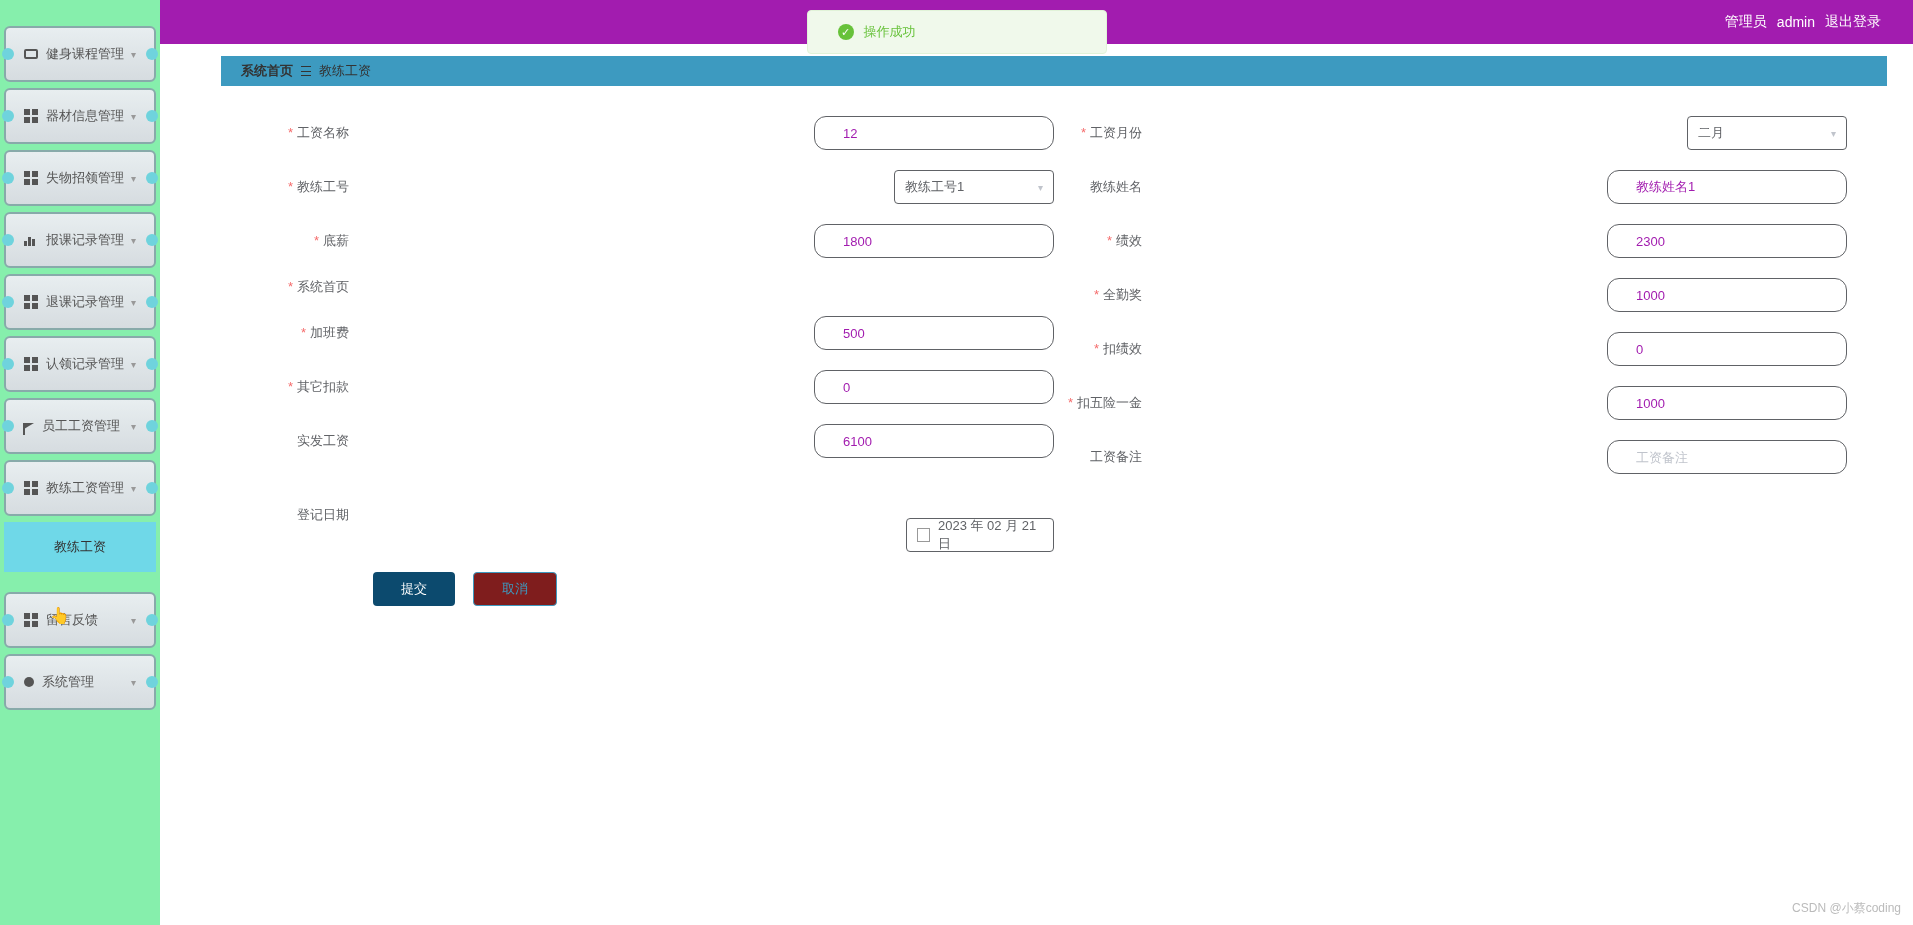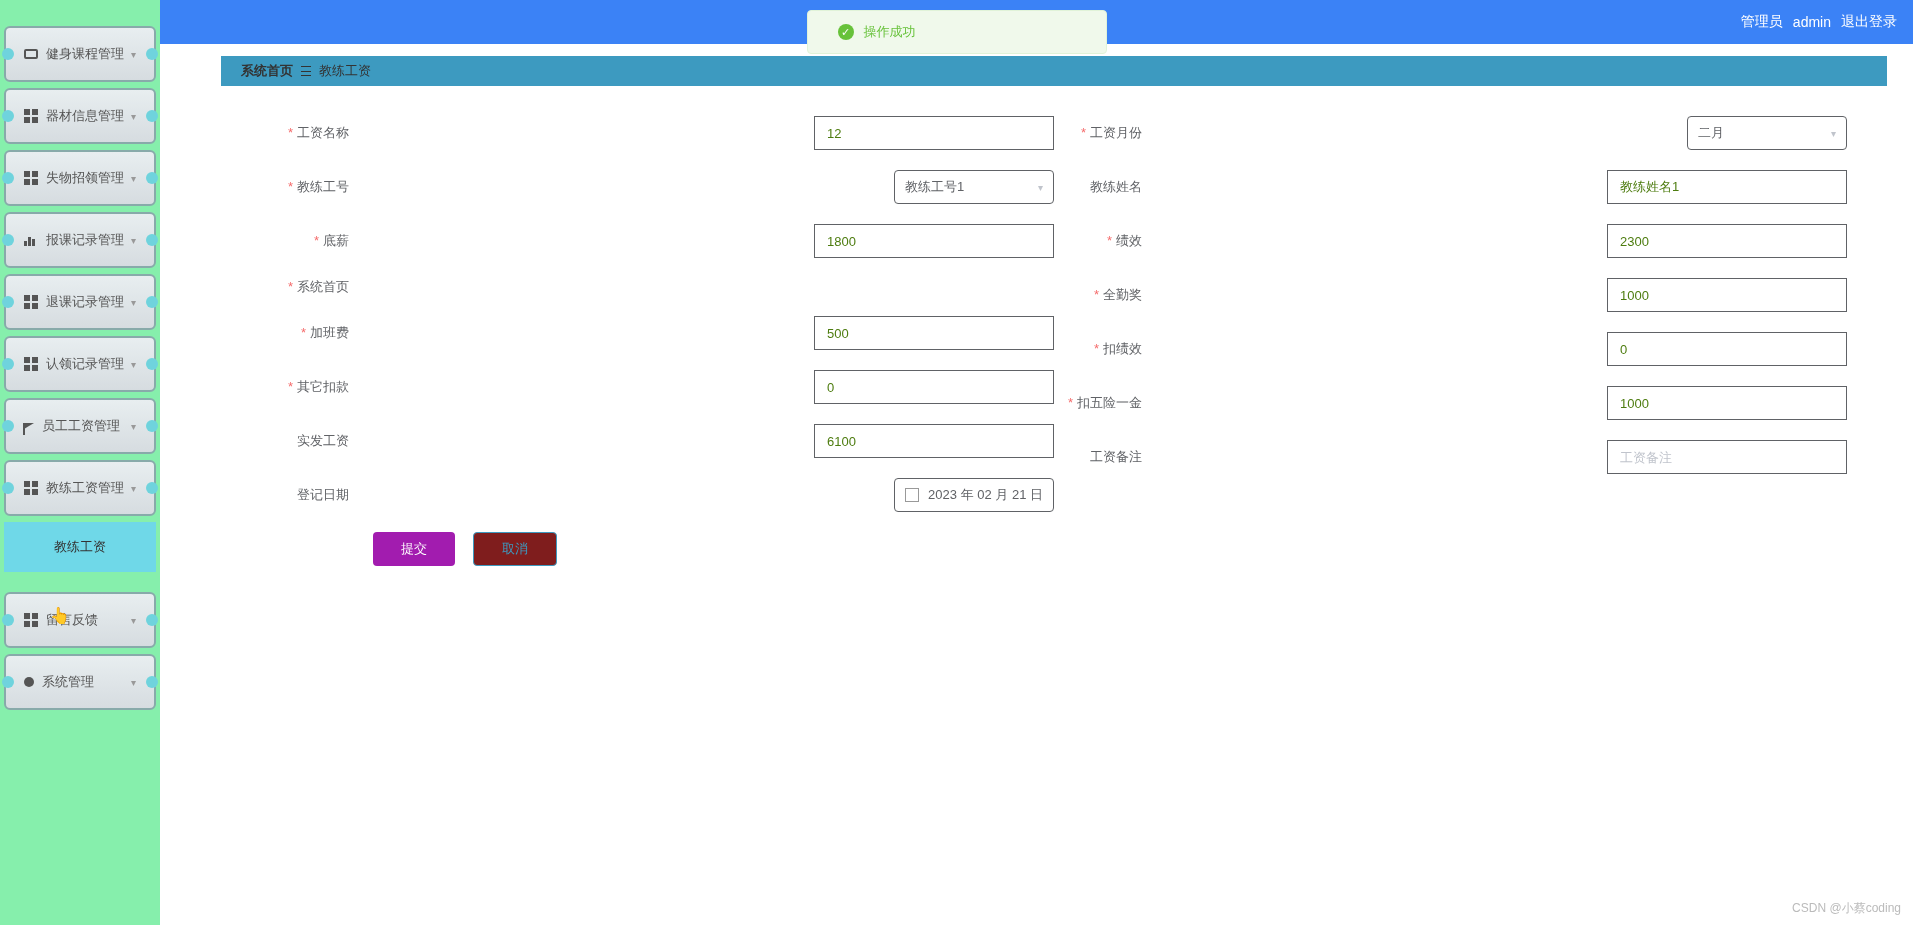--- a/index.html
+++ b/index.html
@@ -1,19 +1,19 @@
 <!DOCTYPE html>
 <html><head>
   <meta charset="utf-8">
   <style>
     * { box-sizing: border-box; margin: 0; padding: 0; }
     body { font-family: -apple-system, Arial, sans-serif; font-size: 13px; background: #fff; overflow: hidden; }
     
     
-    .top-bar { height: 44px; background: #3b82f6; display: flex; align-items: center; justify-content: flex-end; padding: 0 16px; color: #fff; position: fixed; top: 0; left: 0; right: 0; z-index: 10; }
+    .top-bar { height: 44px; background: #a21caf; display: flex; align-items: center; justify-content: flex-end; padding: 0 32px; color: #fff; position: fixed; top: 0; left: 0; right: 0; z-index: 10; }
     .user-info { display: flex; align-items: center; gap: 10px; font-size: 14px; }
     .user-info span { cursor: pointer; }
     
     
     .toast { position: fixed; top: 10px; left: 50%; transform: translateX(-50%); background: #f0f9eb; border: 1px solid #e1f3d8; border-radius: 4px; padding: 12px 30px; display: flex; align-items: center; gap: 10px; z-index: 100; min-width: 300px; }
     .toast-icon { width: 16px; height: 16px; border-radius: 50%; background: #67c23a; display: flex; align-items: center; justify-content: center; color: #fff; font-size: 11px; }
     .toast-text { color: #67c23a; font-size: 13px; }
     
     
     .sidebar { width: 160px; position: fixed; top: 0; left: 0; bottom: 0; background: #86efac; z-index: 20; padding-top: 20px; overflow-y: auto; }
@@ -33,31 +33,31 @@
     .breadcrumb .home { font-weight: bold; color: #333; }
     .breadcrumb .sep { width: 10px; height: 10px; display: inline-flex; flex-direction: column; justify-content: space-between; }
     .breadcrumb .sep span { height: 1px; width:10px; background: #333; display:block; }
     .breadcrumb .current { color: #333; }
     
     .form-wrap { padding: 30px 40px; display: flex; flex-wrap: wrap; }
     .form-col { width: 50%; }
     .form-row { display: flex; align-items: center; margin-bottom: 20px; justify-content: space-between; }
     .form-label { width: 100px; text-align: right; color: #606266; font-size: 13px; padding-right: 12px; }
     .required::before { content: '*'; color: #f56c6c; margin-right: 4px; }
-    .form-input { width: 240px; height: 34px; border: 1px solid #606266; border-radius: 0; padding: 0 12px; font-size: 13px; color: #4d7c0f; outline: none; }
+    .form-input { width: 240px; height: 34px; border: 1px solid #606266; border-radius: 12px; padding: 0 28px; font-size: 13px; color: #a21caf; outline: none; }
     .form-input::placeholder { color: #c0c4cc; }
     .form-select { width: 160px; height: 34px; border: 1px solid #606266; border-radius: 4px; padding: 0 10px; display: flex; align-items: center; justify-content: space-between; cursor: pointer; color: #606266; font-size: 13px; }
     .sel-wide { width: 160px; }
     .chev { color: #c0c4cc; font-size: 10px; }
     .date-input { display: flex; align-items: center; gap: 8px; }
     .date-icon { width: 14px; height: 14px; border: 1px solid #999; display: inline-block; }
     
     .btn-row { display: flex; gap: 18px; padding-left: 112px; margin-top: 4px; }
     .btn { height: 34px; padding: 0 28px; border-radius: 4px; font-size: 13px; cursor: pointer; display: flex; align-items: center; }
-    .btn-primary { background: #a21caf; color: #fff; border: none; }
+    .btn-primary { background: #0c4a6e; color: #fff; border: none; }
     .btn-default { background: #7f1d1d; color: #3d9ac0; border: 1px solid #3d9ac0; }
     
     .watermark { position: fixed; right: 12px; bottom: 8px; color: #bbb; font-size: 12px; }
     
     
     .ico-grid { display:grid; grid-template-columns:1fr 1fr; grid-template-rows:1fr 1fr; gap:2px; }
     .ico-grid span{ background:#555; }
     .ico-mon { border:2px solid #555; border-radius:2px; height:10px; width:14px; }
     .ico-flag { width:0;height:0;border-top:6px solid #555;border-right:10px solid transparent;position:relative;}
     .ico-flag::after{content:'';position:absolute;left:-1px;top:-6px;width:2px;height:12px;background:#555;}
@@ -211,21 +211,21 @@
       <div class="form-row">
         <label class="form-label required">其它扣款</label>
         <input class="form-input" value="0" style="">
       </div>
       <div class="form-row">
         <label class="form-label">实发工资</label>
         <input class="form-input" value="6100" style="">
       </div>
       <div class="form-row">
         <label class="form-label">登记日期</label>
-        <div class="form-select date-input" style="width:160px;">
+        <div class="form-select date-input" style="width:148px;margin-top:40px;">
           <span class="date-icon"></span>
           <span>2023 年 02 月 21 日</span>
         </div>
       </div>
       <div class="btn-row">
         <button class="btn btn-primary">提交</button>
         <button class="btn btn-default">取消</button>
       </div>
     </div>
 

